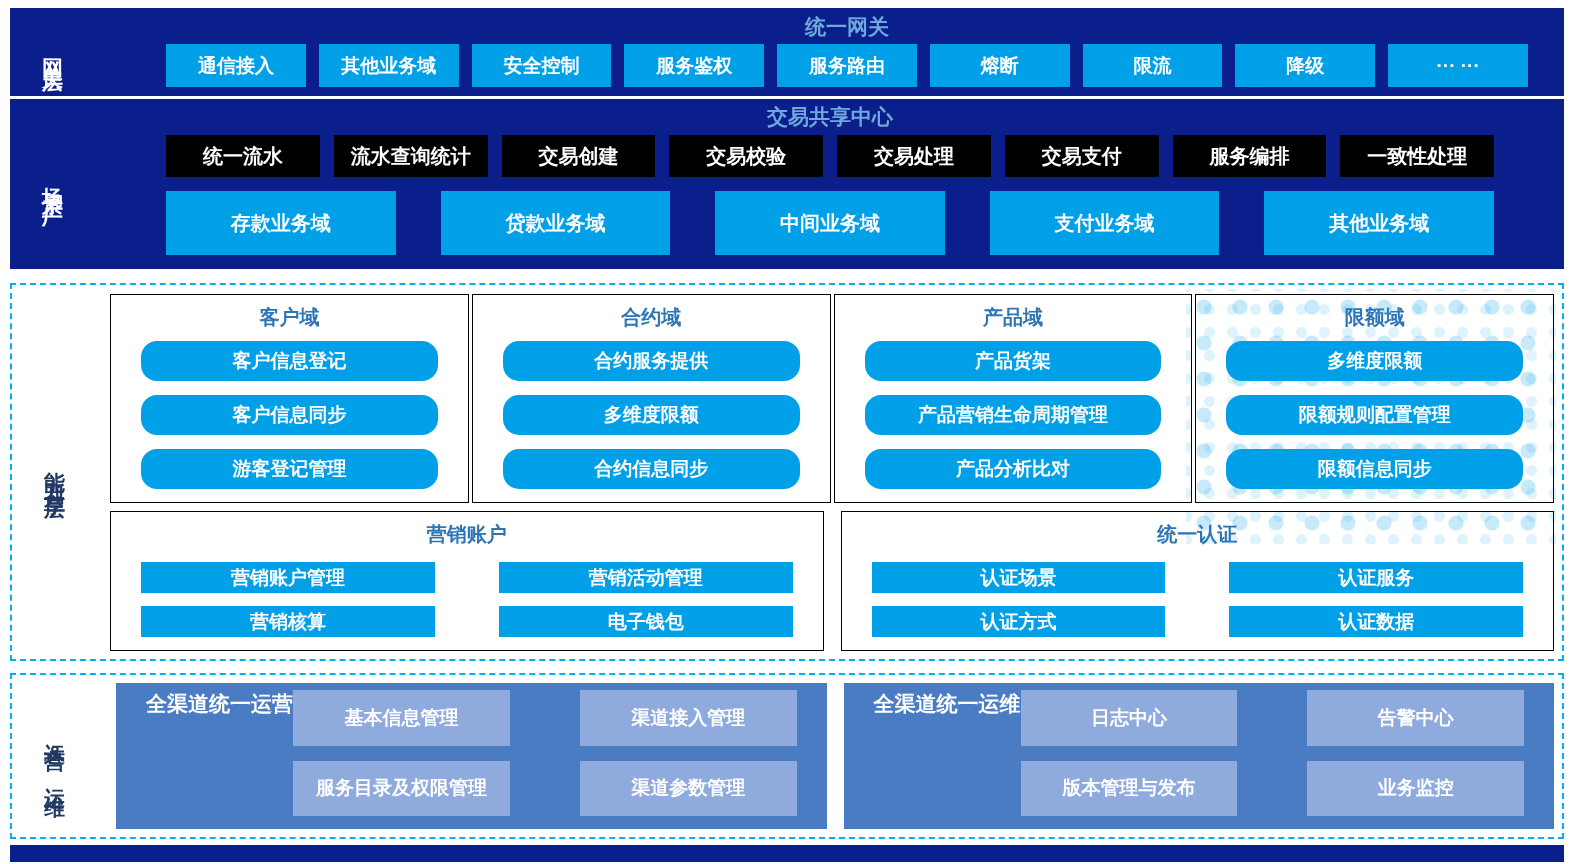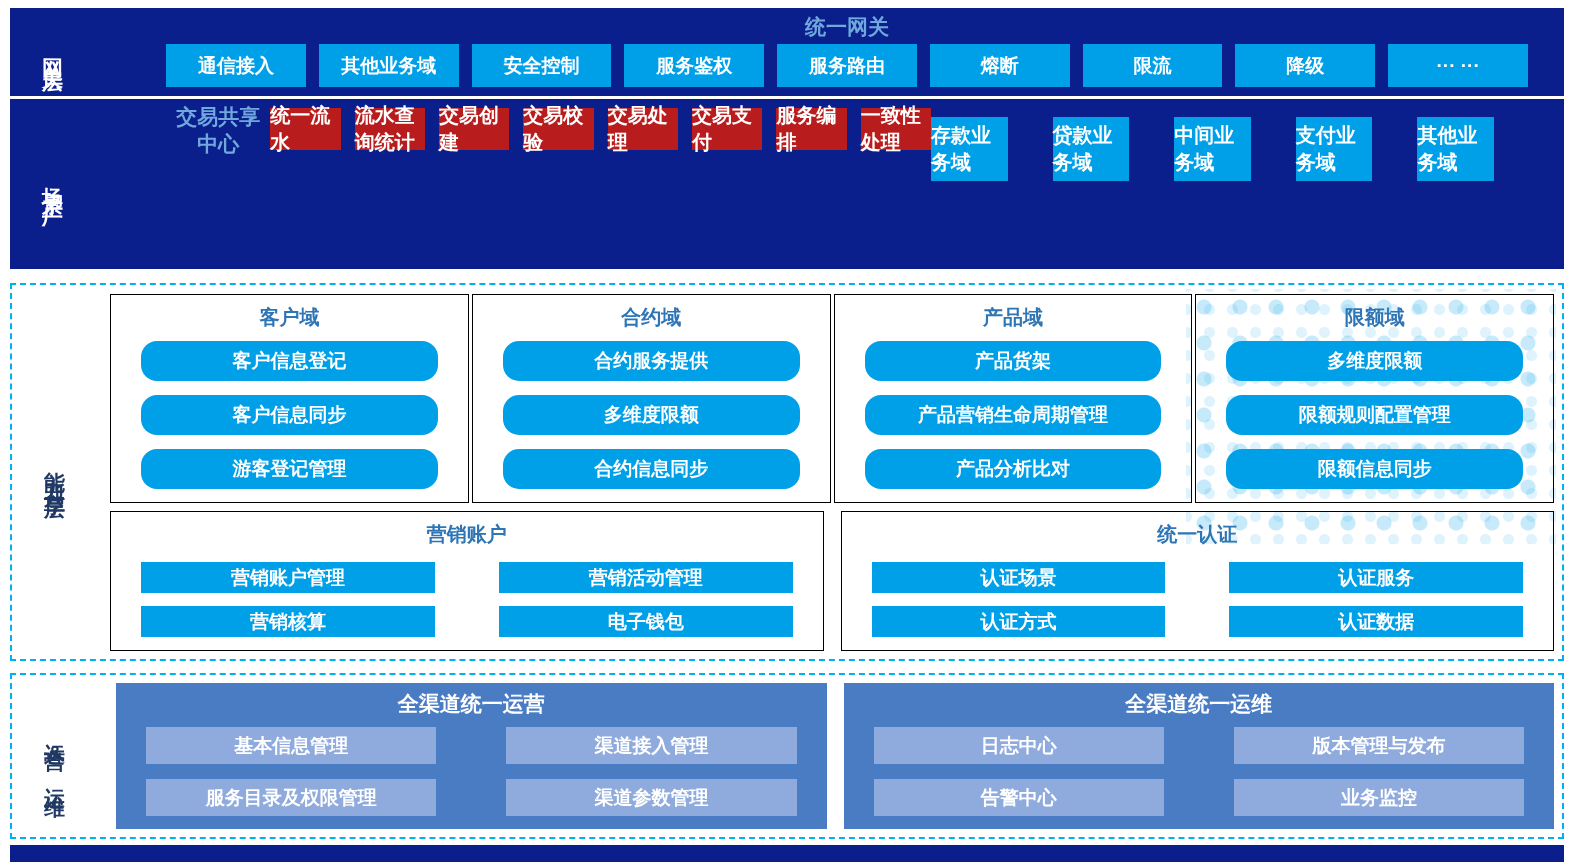--- a/index.html
+++ b/index.html
@@ -42,31 +42,31 @@
   .btn {
     display: flex;
     align-items: center;
     justify-content: center;
     color: #ffffff;
     font-weight: 700;
     font-size: 19px;
     text-align: left;
   }
   .cyan  { background: #00a0e9; }
-  .green { background: #b91c1c; }
+  .green { background: #000000; }
 
   
   .gateway { height: 88px; margin-bottom: 3px; }
   .gw-content { flex: 1; display: flex; flex-direction: column; padding: 5px 36px 9px 70px; }
   .gw-row { flex: 1; display: flex; gap: 13px; margin-top: 4px; }
   .gw-row .btn { flex: 1; }
 
   
   .scenario { height: 170px; }
-  .sc-content { flex: 1; display: flex; padding: 4px 70px 12px 70px; }
+  .sc-content { flex: 1; display: flex; flex-direction: column; padding: 4px 70px 12px 70px; }
   .green-row { display: flex; gap: 14px; height: 42px; margin-top: 5px; }
   .green-row .btn { flex: 1; font-size: 20px; }
   .domain-row { display: flex; gap: 45px; height: 64px; margin-top: 14px; }
   .domain-row .btn { flex: 1; font-size: 20px; }
 
   
   .dashed-box { border: 2px dashed #00b0f0; background: #ffffff; position: relative; }
   .capability { margin-top: 14px; height: 378px; display: flex; }
   .cap-content { flex: 1; display: flex; flex-direction: column; padding: 9px 8px 8px 12px; position: relative; z-index: 1; }
   .cap-row1 { display: flex; gap: 3px; height: 213px; }
@@ -114,21 +114,20 @@
     background-position: 0 0, 12px 9px;
   }
 
   
   .ops { margin-top: 12px; height: 166px; display: flex; }
   .ops-content { flex: 1; display: flex; gap: 17px; padding: 8px 8px 8px 18px; }
   .ops-box {
     flex: 1;
     background: #4a7cc4;
     display: flex;
-    flex-direction: column;
     padding: 7px 30px 13px 30px;
   }
   .ops-title {
     text-align: center;
     color: #ffffff;
     font-weight: 700;
     font-size: 21px;
     margin-bottom: 9px;
   }
   .ops-grid {
@@ -277,22 +276,22 @@
           <div class="btn light">渠道接入管理</div>
           <div class="btn light">服务目录及权限管理</div>
           <div class="btn light">渠道参数管理</div>
         </div>
       </div>
 
       <div class="ops-box">
         <div class="ops-title">全渠道统一运维</div>
         <div class="ops-grid">
           <div class="btn light">日志中心</div>
+          <div class="btn light">告警中心</div>
           <div class="btn light">版本管理与发布</div>
-          <div class="btn light">告警中心</div>
           <div class="btn light">业务监控</div>
         </div>
       </div>
 
     </div>
   </section>
 
   <div class="bottom-bar navy"></div>
 
 </div>

